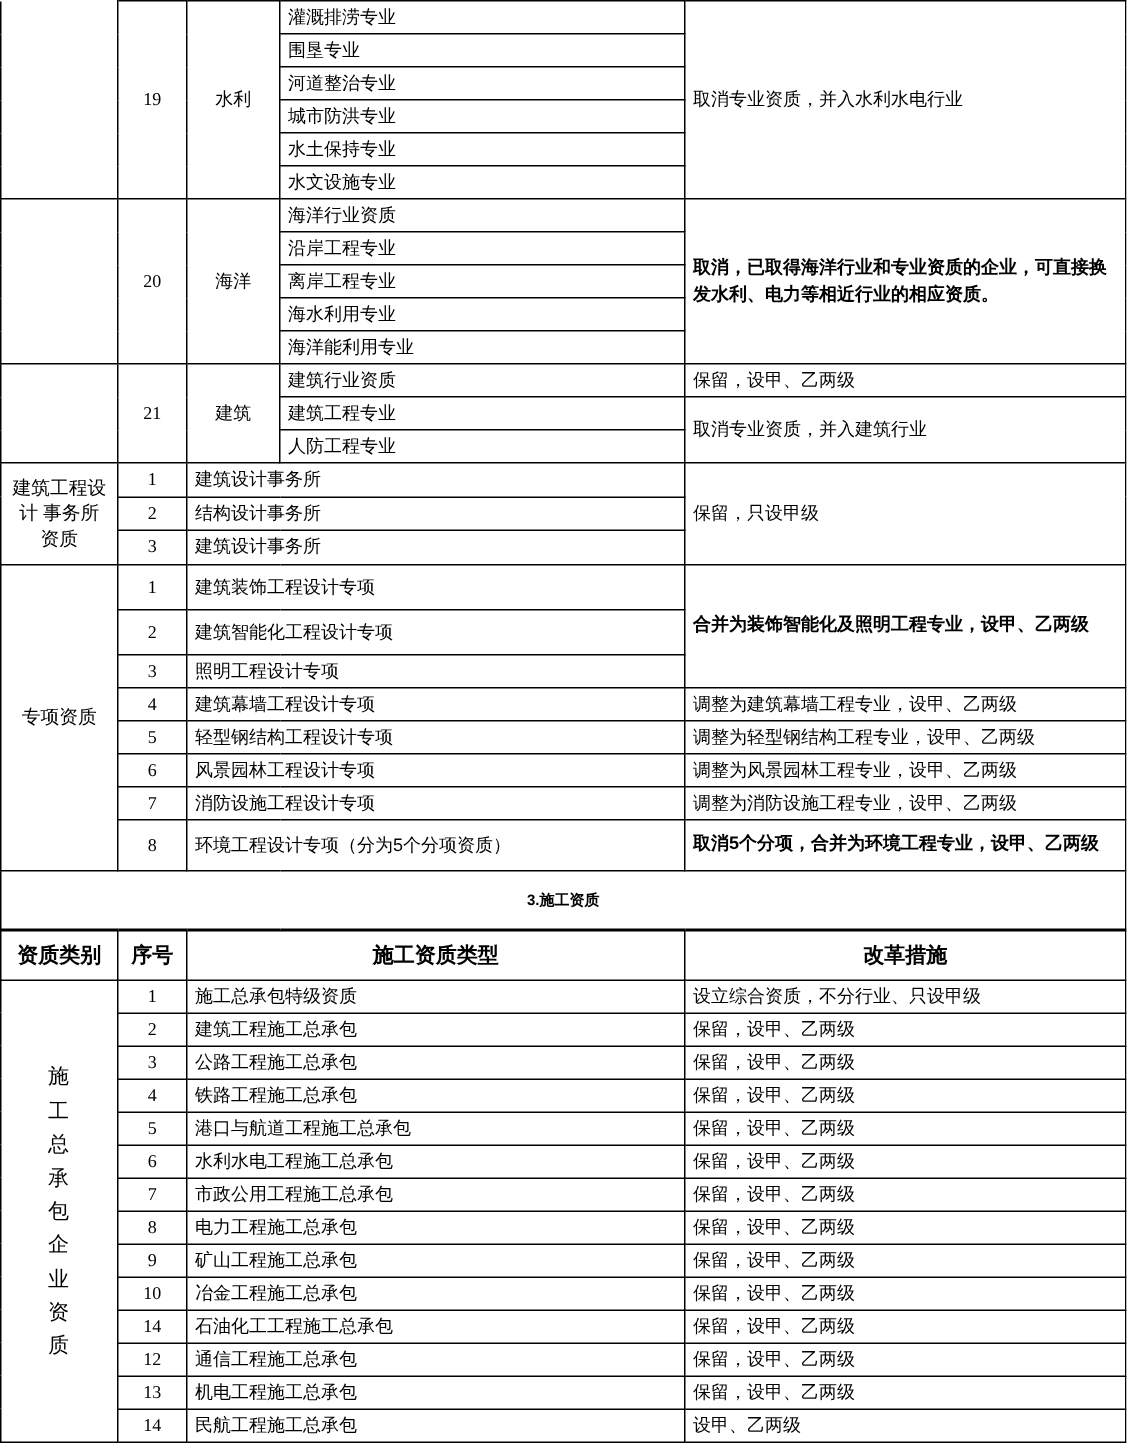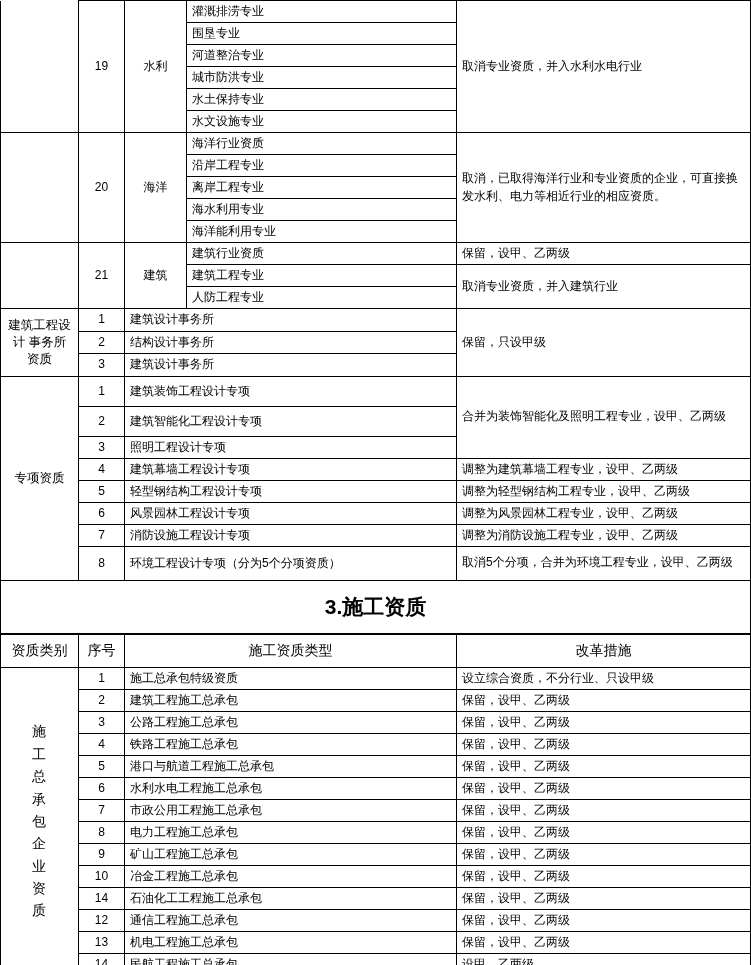--- a/index.html
+++ b/index.html
@@ -15,52 +15,52 @@
   .c-cat{width:78px;}
   .c-no{width:46px;}
   .c-sub{width:62px;}
   .c-type{width:270px;}
   .c-meas{width:auto;}
   .cell{
     padding:3px 5px;
     line-height:1.25;
     font-size:12px;
   }
-  .cell.center{text-align:center;}
+  .cell.center{text-align:center;font-family:Liberation Serif, serif;}
   .cell.left{text-align:left;}
   .cat-cell{
     text-align:center;
     font-size:12.5px;
     line-height:1.35;
     padding:8px 6px;
   }
   .vert{
     text-align:center;
     font-size:14px;
     line-height:1.6;
     letter-spacing:1px;
     padding:4px 2px;
   }
   .vert span{display:block;}
   .rowh{height:22px;}
   .section-title{
     text-align:center;
     font-weight:bold;
-    font-size:21px;
+    font-size:10px;
     padding:12px 0 12px 0;
     border:1px solid #000;
     border-top:none;
   }
   .hdr{
-    font-weight:normal;
+    font-weight:bold;
     font-size:14px;
     padding:7px 0;
   }
   .tbl2{margin-top:0;}
-  .meas-multi{line-height:1.45;}
+  .meas-multi{line-height:1.45;font-weight:bold;}
 </style>
 </head>
 <body>
 
 <div class="page">
 
   <table>
     <colgroup>
       <col class="c-cat">
         <col class="c-no">

